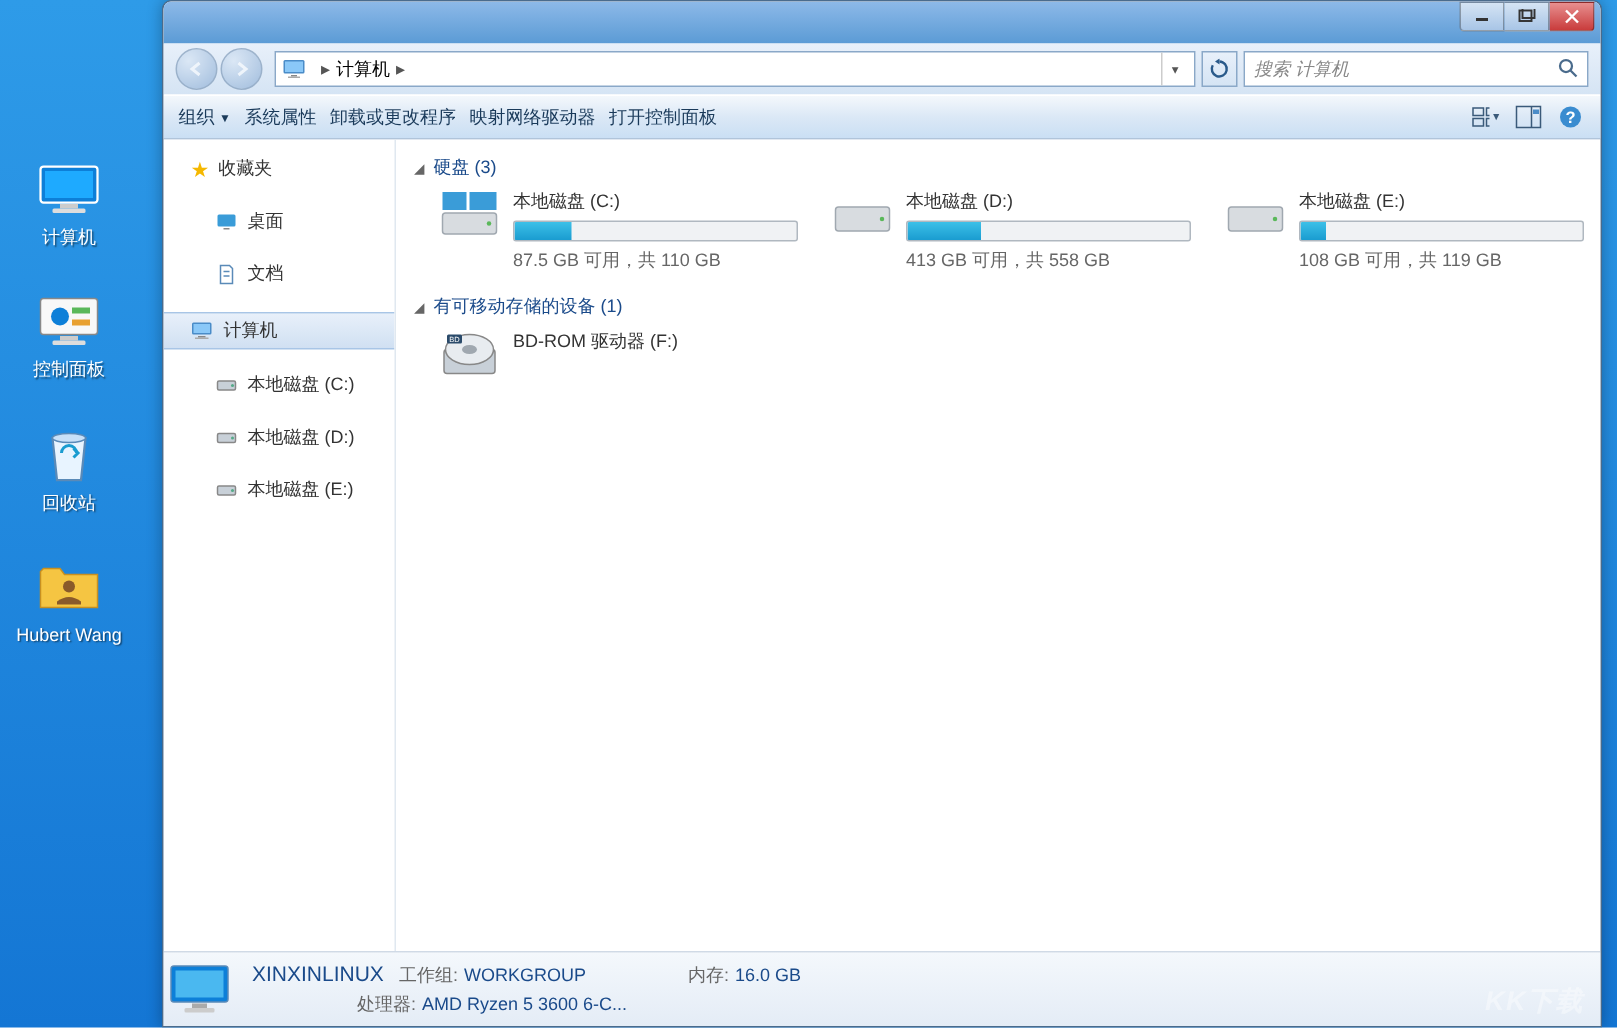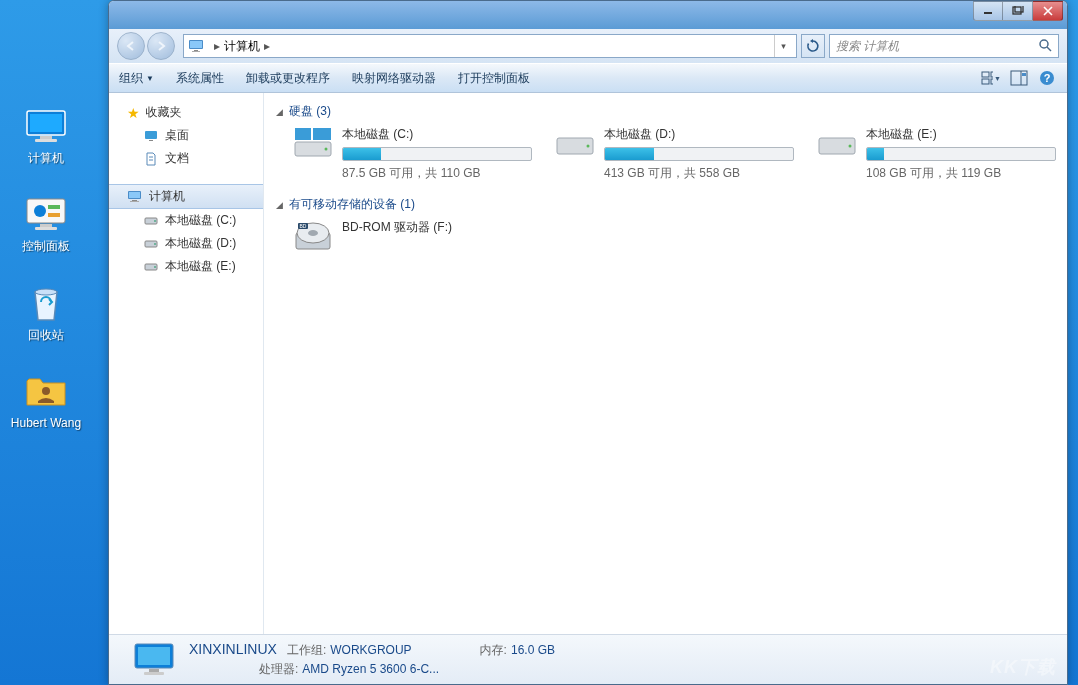--- a/index.html
+++ b/index.html
@@ -26,48 +26,48 @@
 .navcircle.disabled{opacity:0.5;}
 .addressbar { flex:1; height:24px; background:#fff; border:1px solid #8aa8c8; display:flex; align-items:center; padding:0 4px; font-size:12px; margin-left:4px;}
 .addressbar .monitor-icon{width:18px;height:14px;display:inline-flex;margin-right:4px;}
 .addressbar .chevron{color:#555;margin:0 4px;}
 .addr-end{display:flex;align-items:center;gap:2px;}
 .addr-dropdown{width:18px;height:22px;border-left:1px solid #ccc;display:flex;align-items:center;justify-content:center;color:#555;font-size:9px;cursor:pointer;}
 .refresh-btn{width:24px;height:24px;border:1px solid #8aa8c8;background:linear-gradient(to bottom,#e8f0fa,#d5e4f4);display:flex;align-items:center;justify-content:center;color:#2a5a8a;font-size:13px;cursor:pointer;}
 .searchbox { width:230px; height:24px; background:#fff; border:1px solid #8aa8c8; display:flex; align-items:center; padding:0 6px; font-size:12px; color:#888; font-style:italic;}
 .searchbox .sicon{margin-left:auto;color:#4a6b8c;font-style:normal;}
 
-.toolbar { height:30px; background: linear-gradient(to bottom, #f4f8fc 0%, #dbe8f6 50%, #cadff4 100%); border-top:1px solid #fff; border-bottom:1px solid #b0c4da; display:flex; align-items:center; padding:0 10px; font-size:12px; gap:22px;}
+.toolbar { height:30px; background: linear-gradient(to bottom, #f4f8fc 0%, #dbe8f6 50%, #cadff4 100%); border-top:1px solid #fff; border-bottom:1px solid #b0c4da; display:flex; align-items:center; padding:0 10px; font-size:12px; gap:9px;}
 .toolbar-item{color:#1a3a5a;cursor:pointer;display:flex;align-items:center;gap:3px;}
 .toolbar-item .dd{font-size:8px;}
 .toolbar-right{margin-left:auto;display:flex;gap:8px;align-items:center;}
 .tb-icon{width:20px;height:20px;display:flex;align-items:center;justify-content:center;cursor:pointer;color:#3a5a7a;}
 
 .content { flex:1; display:flex; overflow:hidden;}
 .sidebar { width:155px; background:#fff; border-right:1px solid #e0e8f0; padding:8px 0; font-size:12px; overflow:auto;}
 .sb-group{margin-bottom:14px;}
 .sb-header{display:flex;align-items:center;gap:6px;padding:3px 10px 3px 18px;color:#333;}
-.sb-item{display:flex;align-items:center;gap:6px;padding:3px 10px 3px 34px;color:#333;cursor:pointer;}
+.sb-item{display:flex;align-items:center;gap:6px;padding:3px 10px 3px 34px;color:#333;cursor:pointer;margin-top:12px;}
 .sb-header.active,.sb-group.active .sb-header{background:linear-gradient(to bottom,#e8f0fa,#d0e0f2);border:1px solid #a8c5e6;border-left:none;border-right:none;}
 .star-icon{color:#f5b800;font-size:14px;}
 .sbicon{width:16px;height:16px;display:inline-flex;align-items:center;justify-content:center;font-size:12px;}
 
 .main { flex:1; background:#fff; padding:6px 10px; overflow:auto;}
 .section-header{display:flex;align-items:center;gap:6px;color:#1a4a8a;font-size:12px;margin:4px 0 6px 2px;}
 .section-header .tri{font-size:9px;color:#666;}
 .drives-row{display:flex;gap:22px;flex-wrap:wrap;padding-left:18px;margin-bottom:14px;}
 .drive{display:flex;gap:8px;width:240px;cursor:pointer;}
 .drive-icon{width:42px;height:36px;display:flex;align-items:center;justify-content:center;}
 .drive-body{flex:1;font-size:12px;color:#333;}
 .drive-name{margin-bottom:4px;}
 .usage-bar{width:190px;height:14px;border:1px solid #b0b8c0;background:#f0f2f4;border-radius:2px;overflow:hidden;margin-bottom:4px;}
 .usage-fill{height:100%;background:linear-gradient(to bottom,#3cc0e8,#1a9cd0);}
 .drive-stats{color:#666;font-size:12px;}
 
-.statusbar{height:50px;border-top:1px solid #d0dae6;background:linear-gradient(to bottom,#f4f8fc,#e4ecf6);display:flex;align-items:center;padding:4px 24px;font-size:12px;color:#333;gap:12px;}
+.statusbar{height:50px;border-top:1px solid #d0dae6;background:linear-gradient(to bottom,#f4f8fc,#e4ecf6);display:flex;align-items:center;padding:4px 3px;font-size:12px;color:#333;gap:12px;}
 .statusbar .sb-monitor{width:44px;height:36px;display:flex;align-items:center;justify-content:center;}
 .sb-details{display:flex;flex-direction:column;gap:2px;}
 .sb-line{display:flex;gap:4px;align-items:baseline;}
 .sb-hostname{color:#1a4a8a;font-size:14px;font-weight:500;margin-right:6px;}
 .sb-label{color:#666;}
 .sb-value{color:#1a4a8a;}
 
 .watermark{position:absolute;right:22px;bottom:6px;color:rgba(255,255,255,0.4);font-size:18px;font-weight:bold;font-style:italic;letter-spacing:1px;}
 </style>
 </head>

